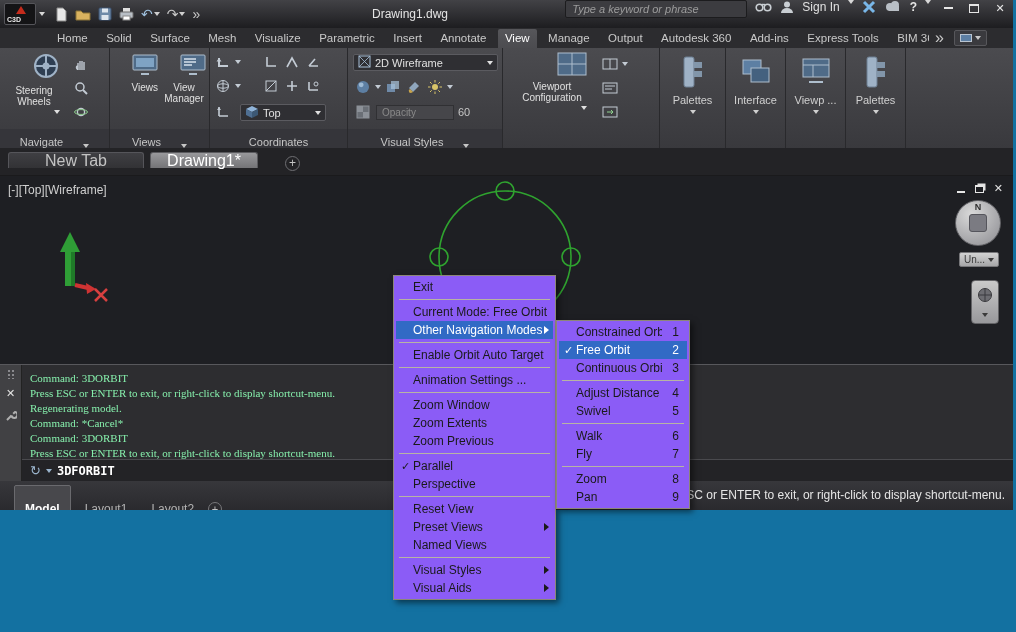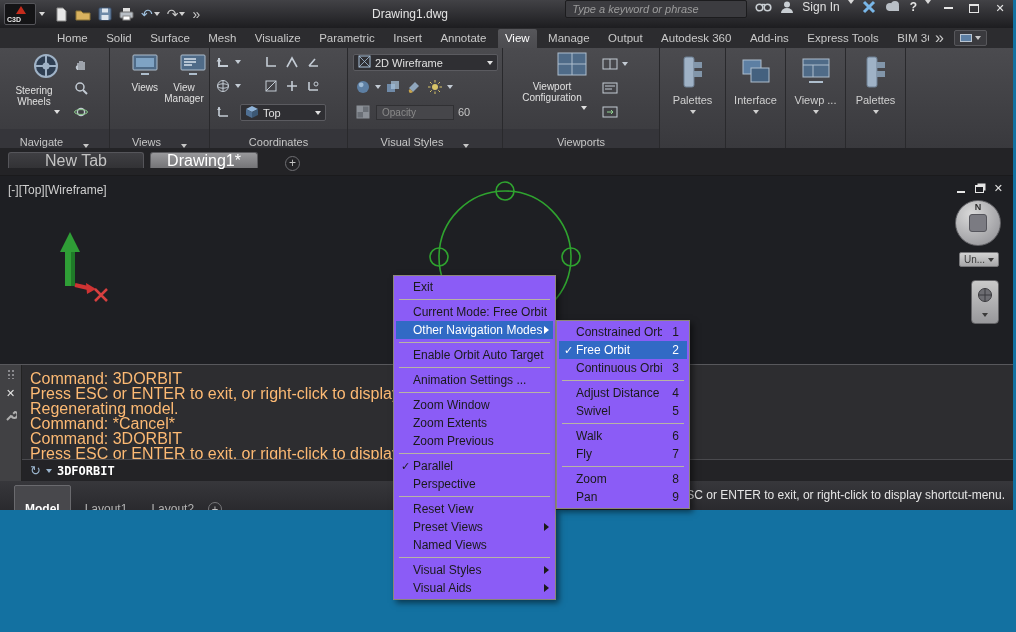--- a/index.html
+++ b/index.html
@@ -67,21 +67,21 @@
   .vcube .inner{position:absolute;left:13px;top:13px;width:18px;height:18px;background:#7b7b82;border:1px solid #55555c;border-radius:3px}
   .vcube .north{position:absolute;left:0;right:0;top:1px;text-align:center;font-size:9px;color:#2e2e2e;font-weight:bold}
   .unbtn{position:absolute;right:14px;top:76px;width:40px;height:15px;background:linear-gradient(#d2d2d2,#a6a6a8);border:1px solid #77777a;border-radius:2px;color:#3a3a3a;font-size:10px;display:flex;align-items:center;justify-content:center;gap:3px}
   .navbar{position:absolute;right:14px;top:104px;width:28px;height:44px;background:linear-gradient(#c9c9c9,#98989b);border:1px solid #636366;border-radius:4px;display:flex;flex-direction:column;align-items:center;justify-content:space-evenly;color:#3a3a3a}
 
   
   #cmdwin{position:absolute;left:0;top:364px;width:100%;height:117px;background:#2d2d30;border-top:1px solid #58585c}
   .cmdgrip{position:absolute;left:0;top:0;width:22px;height:117px;background:#414144;border-right:1px solid #222;display:flex;flex-direction:column;align-items:center;padding-top:4px;gap:8px}
   .gripdots{width:8px;height:10px;background:radial-gradient(circle,#8a8a8e 1px,transparent 1.2px);background-size:4px 4px}
   .cmdclose{color:#e3e3e3;font-size:11px}
-  .cmdtext{position:absolute;left:30px;top:6px;right:4px;font-family:Liberation Sans, sans-serif;font-size:16px;color:#fdba74;line-height:15px;white-space:nowrap;overflow:hidden}
+  .cmdtext{position:absolute;left:30px;top:6px;right:4px;font-family:Liberation Serif, serif;font-size:11px;color:#86efac;line-height:15px;white-space:nowrap;overflow:hidden}
   #cmdinput{position:absolute;left:22px;right:0;bottom:0;height:22px;background:#232326;border-top:1px solid #4a4a4e;display:flex;align-items:center;gap:5px;padding-left:8px}
   #cmdinput b.orb{color:#9ab4cc;font-weight:normal;font-size:13px}
   #cmdinput .val{font-family:"DejaVu Sans Mono",monospace;font-size:12px;font-weight:bold;color:#fff}
 
   
   #layoutbar{position:absolute;left:0;top:481px;width:100%;height:29px;background:linear-gradient(#37373b,#2a2a2e)}
   .ltabs{position:absolute;left:14px;top:4px;display:flex;align-items:center;gap:4px;font-size:12px}
   .ltab{padding:16px 10px;color:#b3b3b3}
   .ltab.active{background:#48484c;border:1px solid #6a6a6e;border-radius:2px;color:#fff;font-weight:bold}
   .lplus{width:14px;height:14px;border:1px solid #77777a;border-radius:50%;color:#c3c3c3;font-size:11px;line-height:12px;text-align:center}
@@ -445,23 +445,20 @@
           </span>
         </div>
       <div class="irow" style="left:98px;top:56px">
           <span class="sicon">
             <svg width="16" height="12">
               <rect x="1" y="1" width="14" height="10" fill="none" stroke="#c3cbd4"></rect>
               <path d="M5,6 h6 M9,4 l2,2 -2,2" fill="none" stroke="#8fd18f"></path>
             </svg>
           </span>
         </div>
-      <div class="plabel">
-          <span>Viewports</span>
-        </div>
     </div>
 
     <div class="panel cpanel" style="left:660px;width:66px">
       <span><svg width="24" height="32">
             <rect x="3" y="1" width="10" height="30" rx="2" fill="#9fb2c6" stroke="#6d7f92"></rect>
             <rect x="13" y="6" width="8" height="6" fill="#8296aa"></rect>
             <rect x="13" y="15" width="8" height="6" fill="#8296aa"></rect>
           </svg></span>
       <span>Palettes</span>
       <span class="da"></span>

